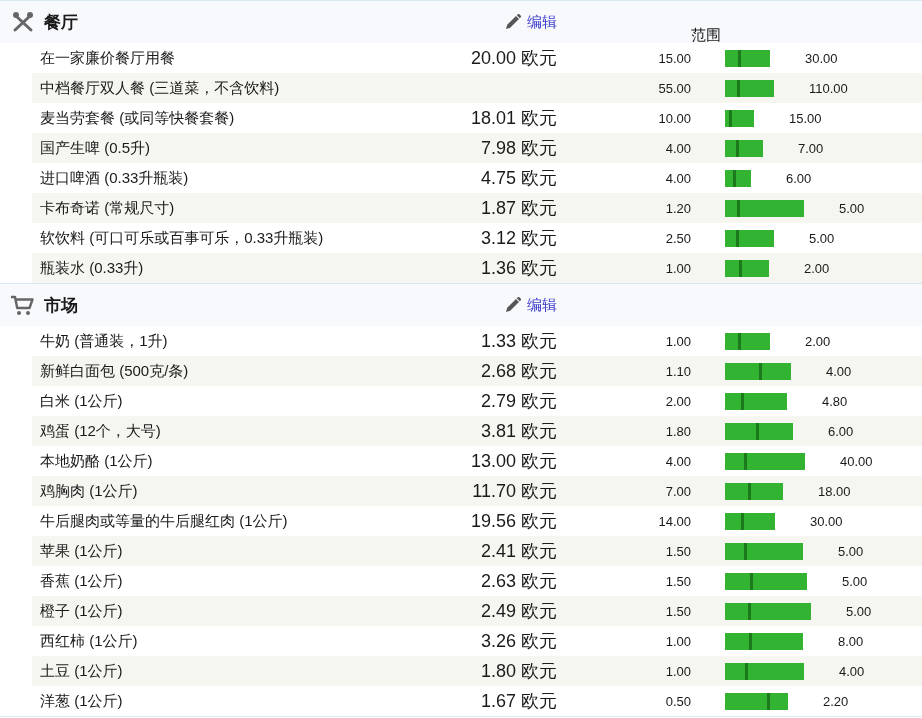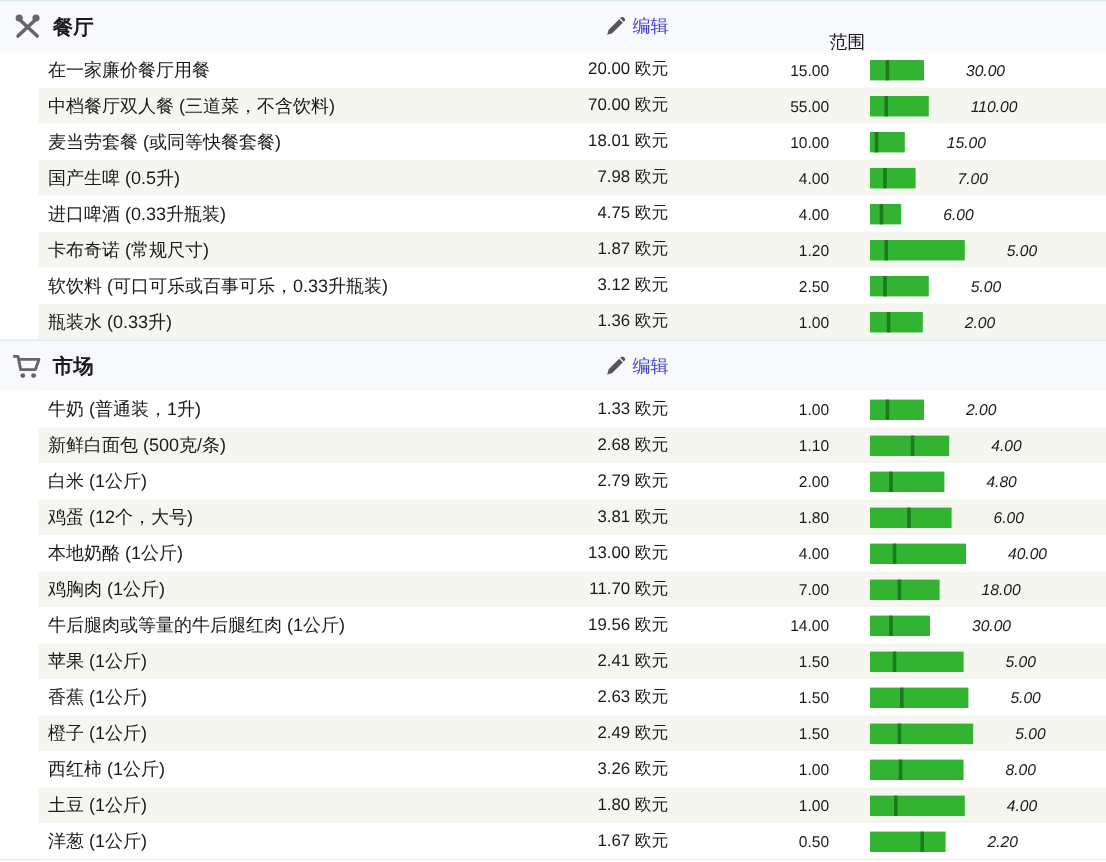--- a/index.html
+++ b/index.html
@@ -17,26 +17,26 @@
   .edit-link {
     display:inline-flex; align-items:center; gap:6px;
     color:#4040cc; font-size:15px; text-decoration:none; cursor:pointer;
   }
   .hdr-range { width:365px; font-size:15px;margin-top:27px; }
   .hdr-range .range-caption { margin-left:134px; }
 
   .row { display:flex; align-items:center; height:30px; background:#fff;margin-left:32px; }
   .row:nth-child(even) { background:#f6f6f1; }
   .cell-name { flex:1; padding-left:8px; font-size:15px; white-space:nowrap; overflow:hidden; }
-  .cell-price { width:150px; text-align:right; font-size:14px; white-space:nowrap; }
+  .cell-price { width:150px; text-align:right; font-size:18px; white-space:nowrap; }
   .cell-range { width:365px; display:flex; align-items:center;gap:29px; }
   .range-min { width:134px; text-align:right; font-size:13px; margin-right:5px; white-space:nowrap; }
   .range-bar { position:relative; height:17px; background:#32b332; flex:0 0 auto; }
   .range-marker { position:absolute; top:0; bottom:0; width:3px; background:#1c7a1c; }
-  .range-max { margin-left:6px; font-size:13px; white-space:nowrap;font-style:italic; }
+  .range-max { margin-left:6px; font-size:13px; white-space:nowrap; }
 </style>
 </head>
 <body>
 
 <div class="page" id="page">
   <div class="section">
     <div class="section-header">
       <span class="sh-iconwrap">
         <svg class="ic-utensils" width="24" height="24" viewBox="0 0 24 24" style="display: block;">
           <g stroke="#666" stroke-width="3" stroke-linecap="round" fill="#666">
@@ -69,21 +69,20 @@
       <span class="range-min">15.00</span>
       <span class="range-bar" style="width: 45px;">
         <span class="range-marker" style="left: calc(33.33% - 1.5px);"></span>
       </span>
       <span class="range-max">30.00</span>
     </div>
   </div>
 
   <div class="row">
     <div class="cell-name">中档餐厅双人餐 (三道菜，不含饮料)</div>
-    <div class="cell-price">70.00 欧元</div>
     <div class="cell-range">
       <span class="range-min">55.00</span>
       <span class="range-bar" style="width: 49px;">
         <span class="range-marker" style="left: calc(27.27% - 1.5px);"></span>
       </span>
       <span class="range-max">110.00</span>
     </div>
   </div>
 
   <div class="row">

